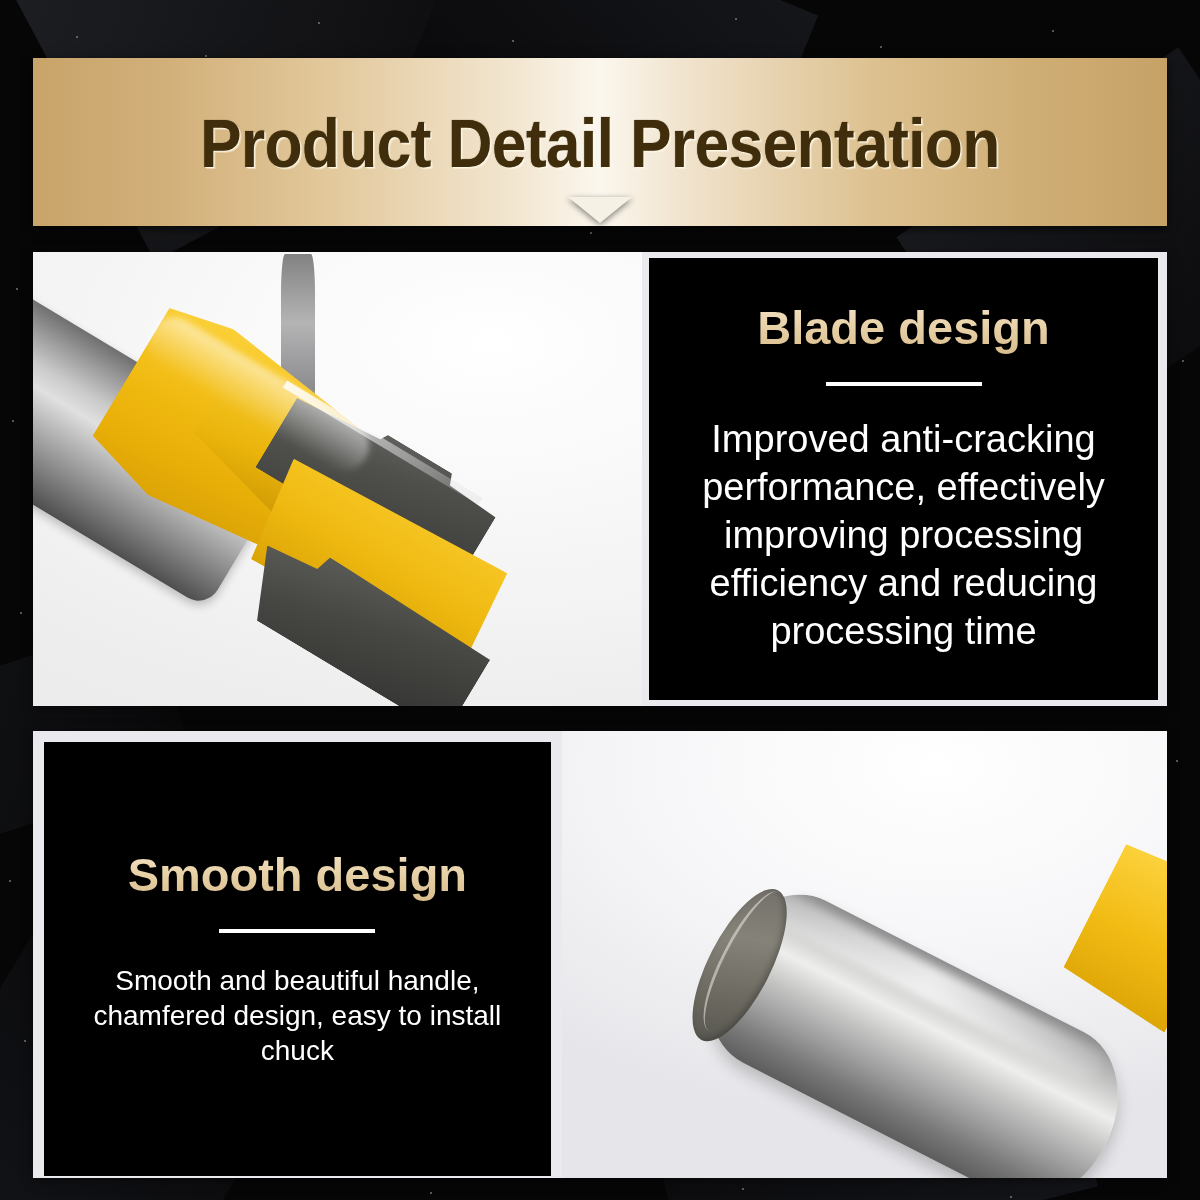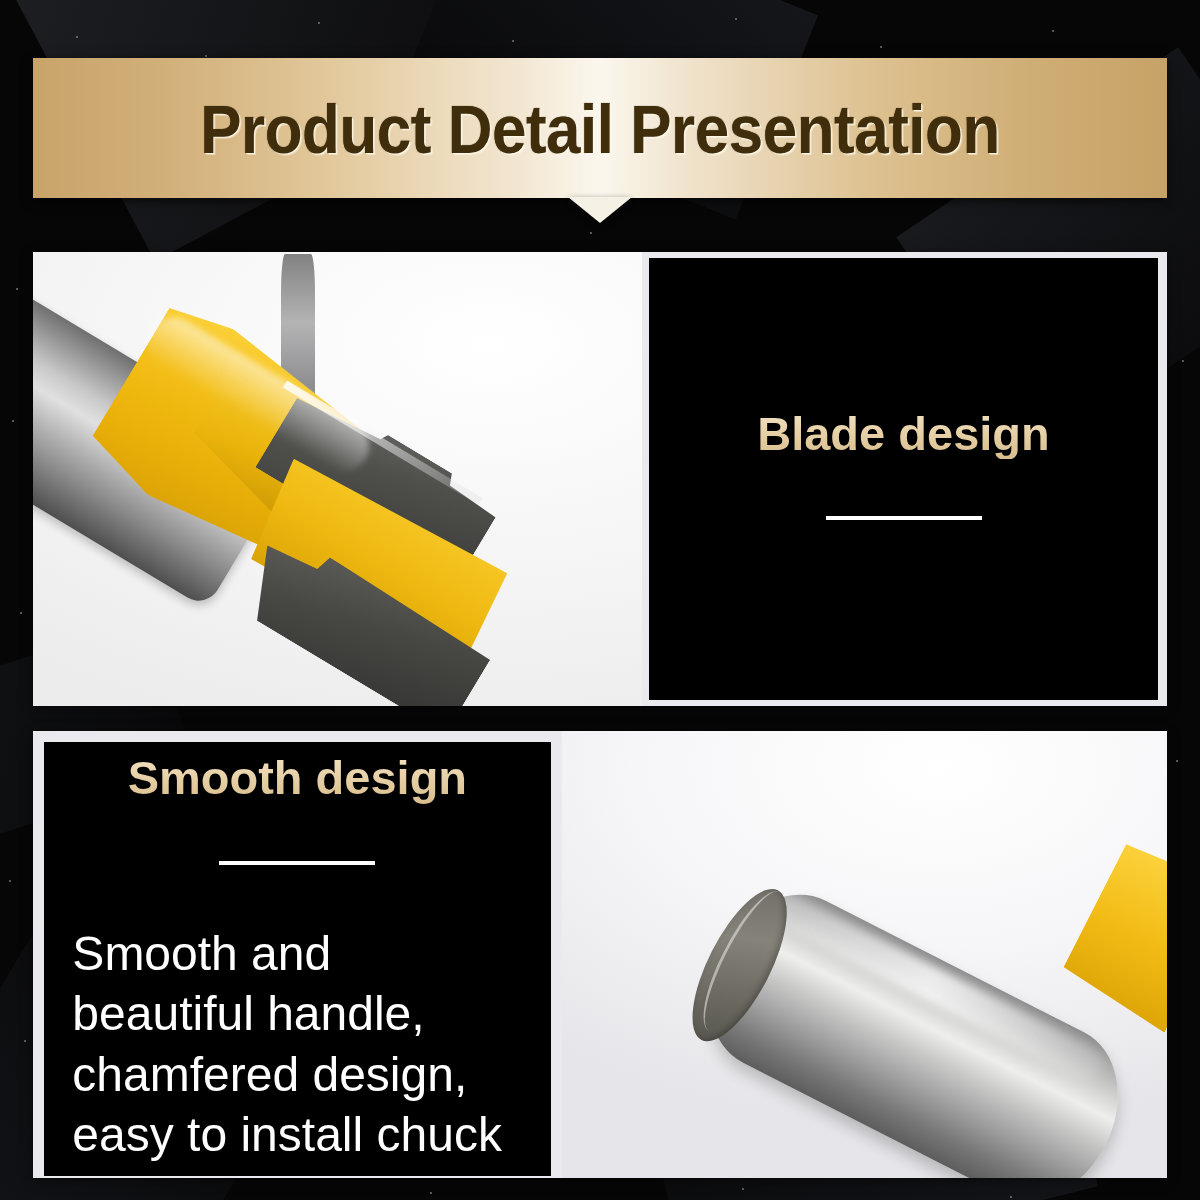--- a/index.html
+++ b/index.html
@@ -69,21 +69,21 @@
     background: #cfcabb;
     opacity: .55;
   }
 
   
   .banner-wrap {
     position: absolute;
     left: 33px;
     top: 58px;
     width: 1134px;
-    height: 140px;
+    height: 168px;
   }
   .banner {
     position: absolute;
     inset: 0;
     background: linear-gradient(90deg,
       #c8a46a 0%,
       #d2b07a 12%,
       #e2c89b 26%,
       #f3e7d2 43%,
       #fbf7ee 50%,
@@ -141,23 +141,22 @@
   .card.top .photo    { width: 609px; height: 454px; }
   .card.bottom .photo { width: 612px; height: 447px; margin-left: 11px; }
 
   .panel {
     position: relative;
     background: #000;
     display: flex;
     flex-direction: column;
     align-items: center;
     justify-content: center;
-    text-align: left;
+    text-align: center;
     box-sizing: border-box;
-    gap: 29px;
   }
   .card.top .panel {
     width: 509px; height: 442px;
     margin: 6px 9px 6px 7px;
     padding: 0 16px;
   }
   .card.bottom .panel {
     width: 512px; height: 434px;
     margin: 11px 0 2px 11px;
     padding: 0 16px;
@@ -181,21 +180,21 @@
     margin: 28px 0 30px 0;
   }
   .panel-body {
     font-size: 38px;
     line-height: 1.26;
     color: #ffffff;
     margin: 0;
     max-width: 470px;
   }
   .card.bottom .panel-heading { font-size: 47px; }
-  .card.bottom .panel-body    { font-size: 48px; max-width: 450px; }
+  .card.bottom .panel-body    { font-size: 28px; max-width: 450px; }
 
   
   .ph1-bg {
     position: absolute; inset: 0;
     background:
       radial-gradient(120% 90% at 75% 20%, #ffffff 0%, #f7f7f8 45%, #ececed 100%);
   }
   .ph1-shank {
     position: absolute;
     left: -90px; top: 8px;
@@ -400,20 +399,21 @@
       <div class="ph1-blade-top"></div>
       <div class="ph1-yellow-mid"></div>
       <div class="ph1-blade-bot"></div>
       <div class="ph1-edge1"></div>
       <div class="ph1-body-hl"></div>
     </div>
 
     <div class="panel">
       <h2 class="panel-heading">Blade design</h2>
       <div class="panel-divider"></div>
+      <p class="panel-body">Improved anti-cracking performance, effectively improving processing efficiency and reducing processing time</p>
     </div>
 
   </div>
 
   <div class="card bottom">
 
     <div class="panel">
       <h2 class="panel-heading">Smooth design</h2>
       <div class="panel-divider"></div>
       <p class="panel-body">Smooth and beautiful handle, chamfered design, easy to install chuck</p>

